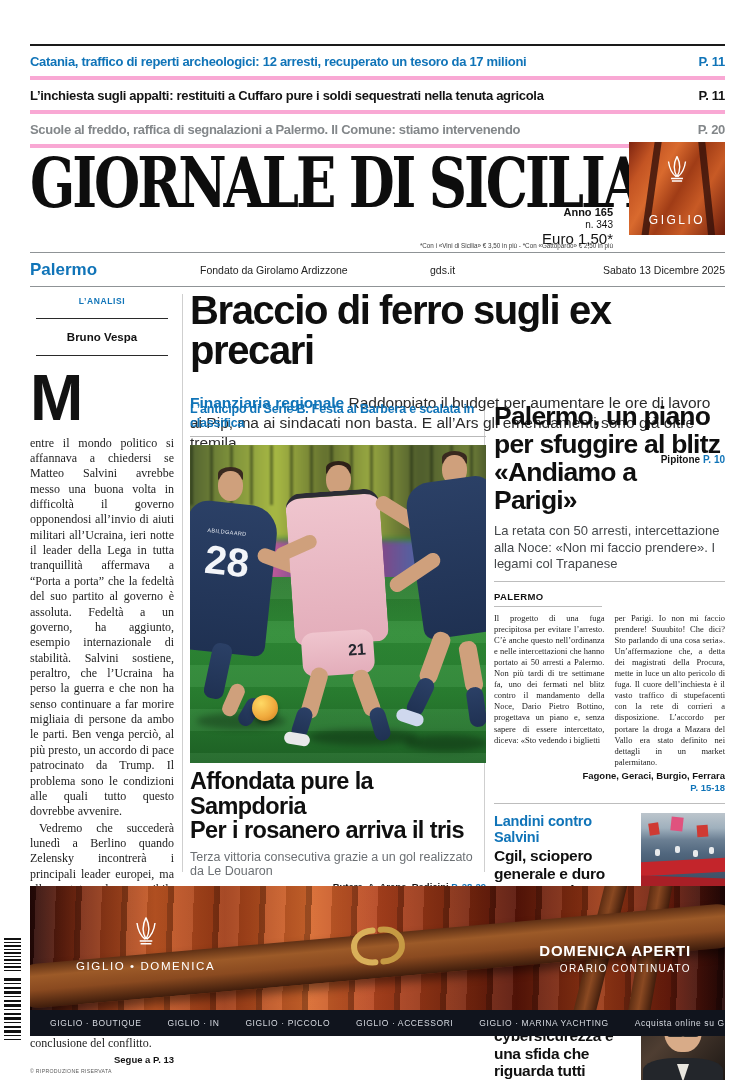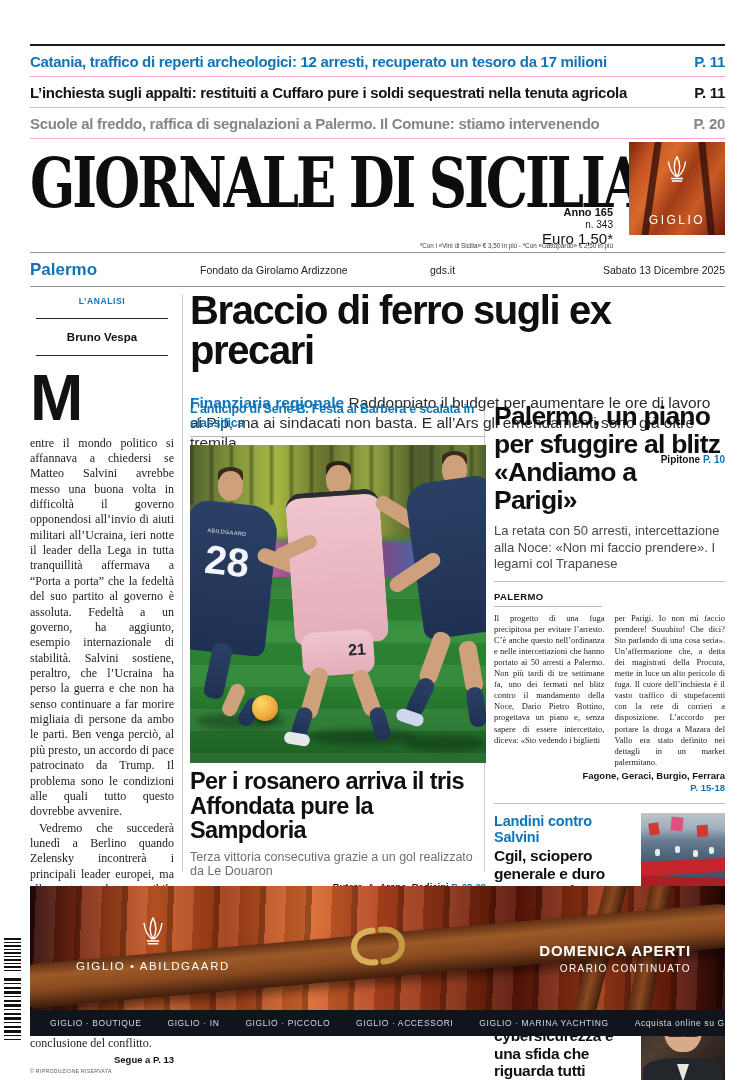--- a/index.html
+++ b/index.html
@@ -2,21 +2,21 @@
 <html><head>
 <meta charset="utf-8">
 <style>
   html,body{margin:0;padding:0;background:#e9e9e9;}
   .page{position:relative;width:755px;height:1080px;background:#fff;margin:0 auto;
         font-family:"Liberation Sans",sans-serif;color:#121212;overflow:hidden;}
 
   
   .topstrip{position:absolute;left:30px;right:30px;top:44px;border-top:2px solid #1a1a1a;}
   .ts-row{display:flex;justify-content:space-between;align-items:center;height:30px;
-          border-bottom:1px solid #f9a8d4;font-weight:bold;font-size:15px;letter-spacing:-0.3px;}
+          border-bottom:4px solid #f9a8d4;font-weight:bold;font-size:13px;letter-spacing:-0.3px;}
   .ts-row .pg{font-weight:bold;margin-left:12px;white-space:nowrap;}
   .c-blue{color:#1074b8}.c-black{color:#141414}.c-gray{color:#83878a}
 
   
   .masthead{position:absolute;left:30px;right:30px;top:140px;height:110px;}
   .logo{position:absolute;left:0;top:2px;font-family:"DejaVu Serif",serif;font-weight:bold;
         font-size:52px;letter-spacing:-3px;white-space:nowrap;transform:scale(1.02,1.32);
         transform-origin:top left;color:#0d0d0d;}
   .issue{position:absolute;right:112px;top:66px;text-align:right;line-height:1.15;}
   .issue .a{font-weight:bold;font-size:11px;}
@@ -290,22 +290,22 @@
         <div class="limb navy" style="left:222px;top:232px;width:17px;height:40px;transform:rotate(26deg);"></div>
         <div class="limb" style="left:206px;top:266px;width:28px;height:13px;background:#cfd8ee;transform:rotate(18deg);"></div>
         <div class="limb skin" style="left:272px;top:196px;width:18px;height:52px;transform:rotate(-10deg);"></div>
         <div class="limb navy" style="left:278px;top:242px;width:17px;height:40px;transform:rotate(-8deg);"></div>
 
         <div class="ball"></div>
       </div>
 
 
       <div class="c-h2">
+        <div>Affondata pure la Sampdoria</div>
         <div>Per i rosanero arriva il tris</div>
-        <div>Affondata pure la Sampdoria</div>
       </div>
       <div class="c-deck">Terza vittoria consecutiva grazie a un gol realizzato da Le Douaron</div>
       <div class="c-by">
         <span class="n">Butera, A. Arena, Radicini</span>
         <span class="p">P. 28-29</span>
       </div>
     </div>
 
     <div class="rcol">
       <h2 class="r-h2">Palermo, un piano per sfuggire al blitz «Andiamo a Parigi»</h2>
@@ -370,21 +370,21 @@
       <div class="ad-strap" style="right:70px;top:-20px;transform:rotate(10deg);"></div>
       <div class="ad-belt"></div>
       <svg class="buckle" width="64" height="48" viewBox="0 0 64 48">
         <path d="M28 8 C14 8 8 16 8 24 C8 32 14 40 28 40" stroke="#d9b05a" stroke-width="6" fill="none" stroke-linecap="round"></path>
         <path d="M36 8 C50 8 56 16 56 24 C56 32 50 40 36 40" stroke="#c69a43" stroke-width="6" fill="none" stroke-linecap="round"></path>
       </svg>
       <div class="ad-left">
         <svg width="36" height="36" viewBox="0 0 40 40">
           <path d="M20 4 C16 12 16 21 20 28 M20 4 C24 12 24 21 20 28 M10 10 C11 18 14 24 19 28 M30 10 C29 18 26 24 21 28 M13 30 h14 M14 33 h12" stroke="#fff" stroke-width="1.6" fill="none"></path>
         </svg>
-        <div class="brand">GIGLIO • ABILDGAARD</div>
+        <div class="brand">GIGLIO • DOMENICA</div>
       </div>
       <div class="ad-right">
         <div class="t1">DOMENICA APERTI</div>
         <div class="t2">ORARIO CONTINUATO</div>
       </div>
     </div>
     <div class="ad-strip">
       <span>GIGLIO · BOUTIQUE</span>
       <span>GIGLIO · IN</span>
       <span>GIGLIO · PICCOLO</span>

